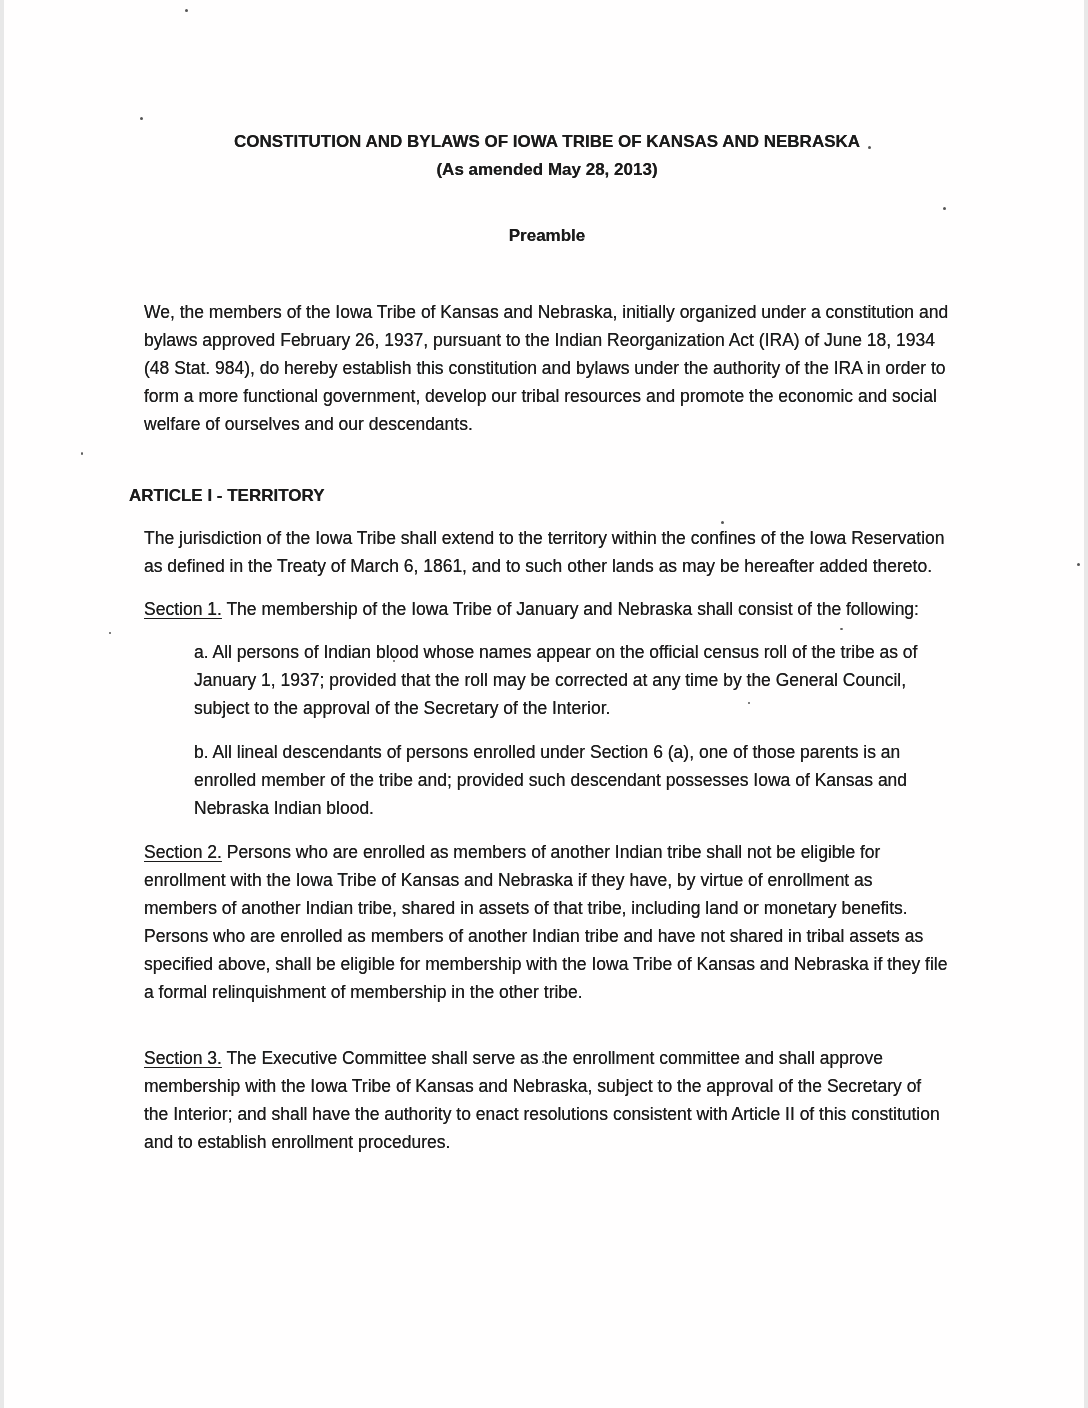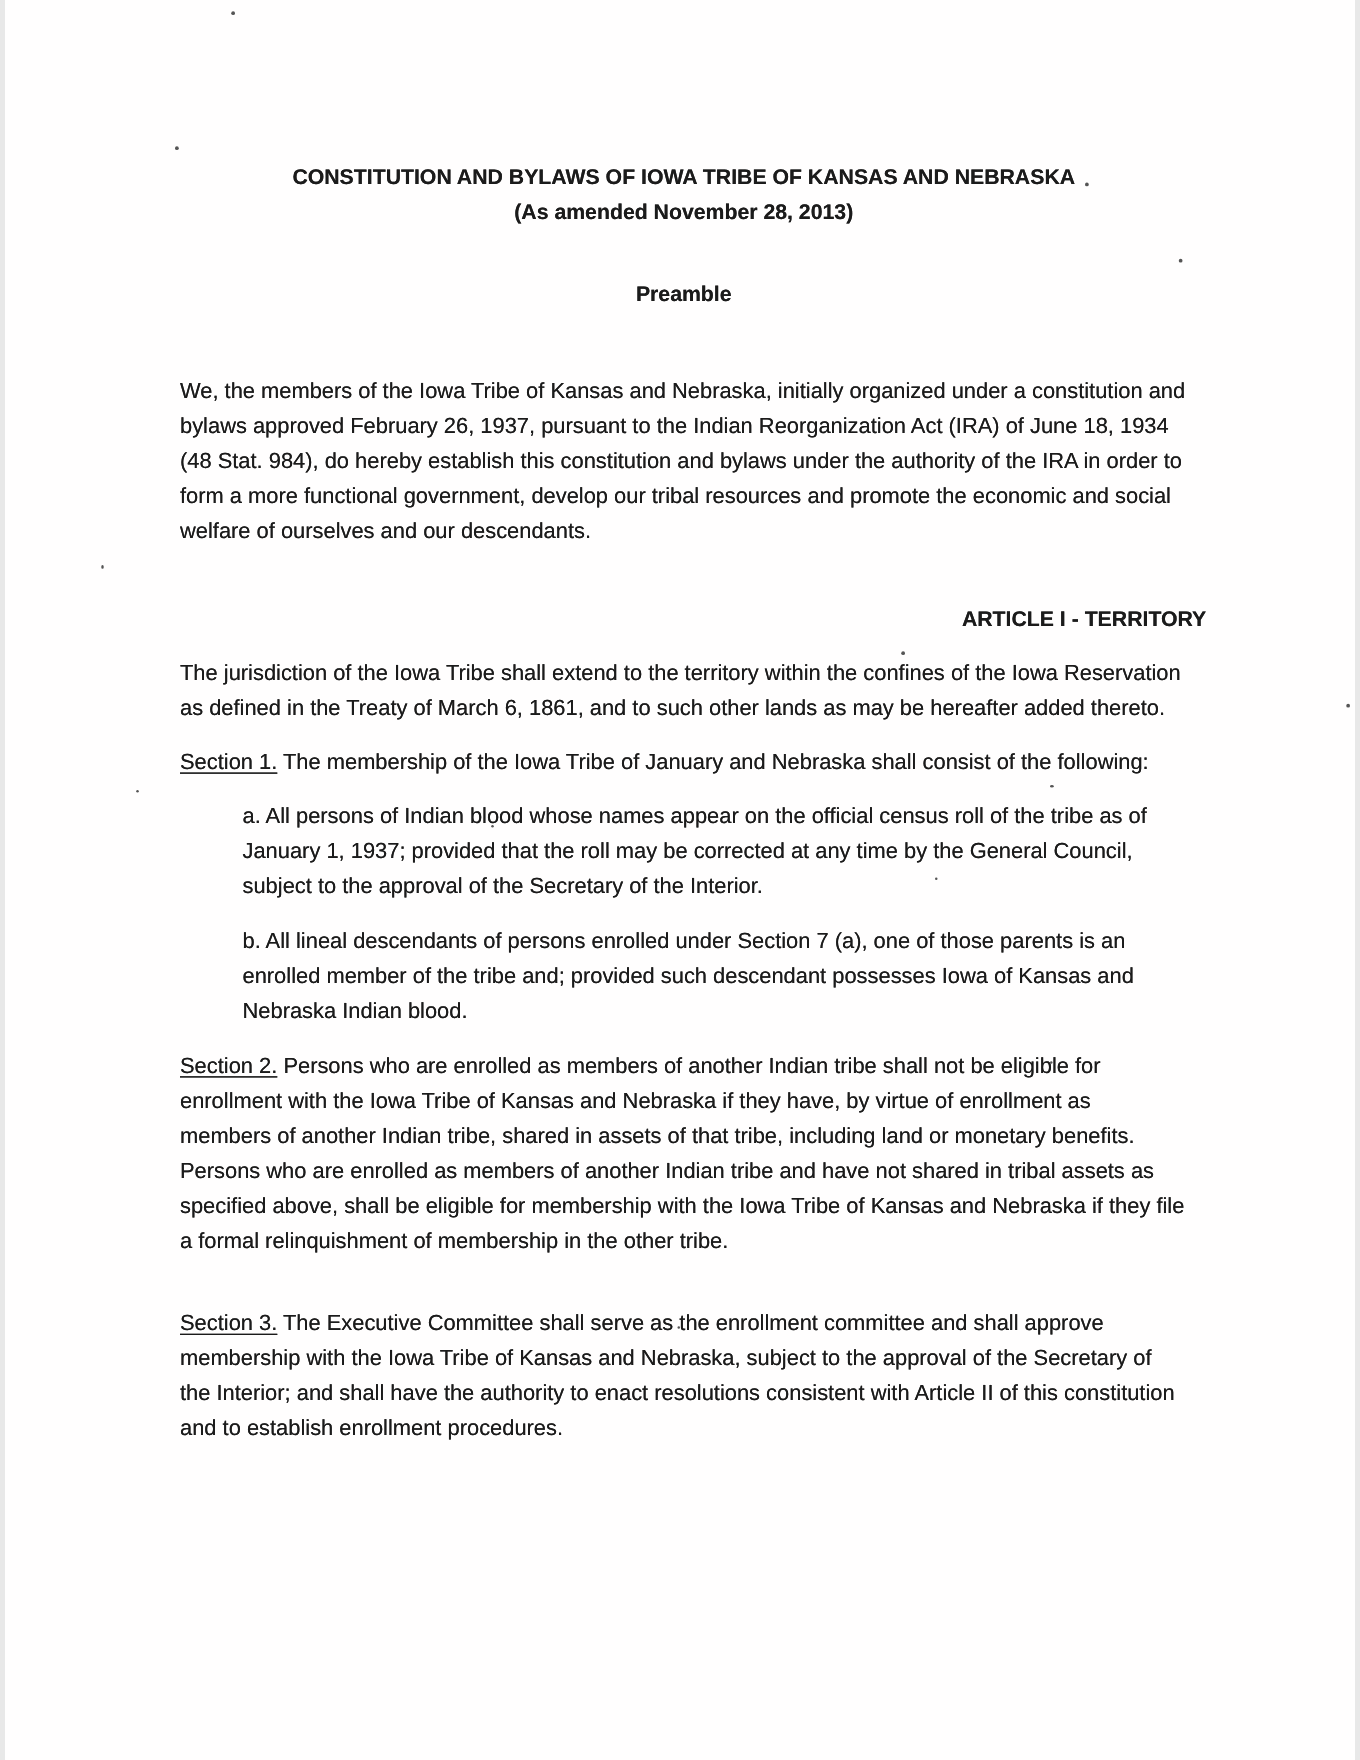--- a/index.html
+++ b/index.html
@@ -90,37 +90,37 @@
 </style>
 </head>
 <body>
 
 <div class="page">
 
   <div class="content">
 
     <div class="title-block">
       <div class="doc-title">CONSTITUTION AND BYLAWS OF IOWA TRIBE OF KANSAS AND NEBRASKA</div>
-      <div class="doc-subtitle">(As amended November 28, 2013)</div>
+      <div class="doc-subtitle">(As amended May 28, 2013)</div>
     </div>
 
     <div class="centered-heading preamble-heading title-block" style="text-align:center; margin-top:38px;">Preamble</div>
 
     <p class="para preamble-para">We, the members of the Iowa Tribe of Kansas and Nebraska, initially organized under a constitution and bylaws approved February 26, 1937, pursuant to the Indian Reorganization Act (IRA) of June 18, 1934 (48 Stat. 984), do hereby establish this constitution and bylaws under the authority of the IRA in order to form a more functional government, develop our tribal resources and promote the economic and social welfare of ourselves and our descendants.</p>
 
-    <div class="centered-heading article1-heading" style="text-align:right;">ARTICLE I - TERRITORY</div>
+    <div class="centered-heading article1-heading" style="text-align:left;">ARTICLE I - TERRITORY</div>
 
     <p class="para territory-para">The jurisdiction of the Iowa Tribe shall extend to the territory within the confines of the Iowa Reservation as defined in the Treaty of March 6, 1861, and to such other lands as may be hereafter added thereto.</p>
 
 
     <p class="para section1-line"><span class="sec-label">Section 1.</span> <span>The membership of the Iowa Tribe of January and Nebraska shall consist of the following:</span></p>
 
     <p class="para indent-item item-a">a. All persons of Indian blood whose names appear on the official census roll of the tribe as of January 1, 1937; provided that the roll may be corrected at any time by the General Council, subject to the approval of the Secretary of the Interior.</p>
 
-    <p class="para indent-item item-b">b. All lineal descendants of persons enrolled under Section 7 (a), one of those parents is an enrolled member of the tribe and; provided such descendant possesses Iowa of Kansas and Nebraska Indian blood.</p>
+    <p class="para indent-item item-b">b. All lineal descendants of persons enrolled under Section 6 (a), one of those parents is an enrolled member of the tribe and; provided such descendant possesses Iowa of Kansas and Nebraska Indian blood.</p>
 
     <p class="para section2-para"><span class="sec-label">Section 2.</span> <span>Persons who are enrolled as members of another Indian tribe shall not be eligible for enrollment with the Iowa Tribe of Kansas and Nebraska if they have, by virtue of enrollment as members of another Indian tribe, shared in assets of that tribe, including land or monetary benefits. Persons who are enrolled as members of another Indian tribe and have not shared in tribal assets as specified above, shall be eligible for membership with the Iowa Tribe of Kansas and Nebraska if they file a formal relinquishment of membership in the other tribe.</span></p>
 
     <p class="para section3-para"><span class="sec-label">Section 3.</span> <span>The Executive Committee shall serve as the enrollment committee and shall approve membership with the Iowa Tribe of Kansas and Nebraska, subject to the approval of the Secretary of the Interior; and shall have the authority to enact resolutions consistent with Article II of this constitution and to establish enrollment procedures.</span></p>
 
   </div>
 
   <div class="scan-edge-line"></div>
 
   <div class="scan-speck" style="left:181px; top:9px;   width:3px; height:3px;"></div>

